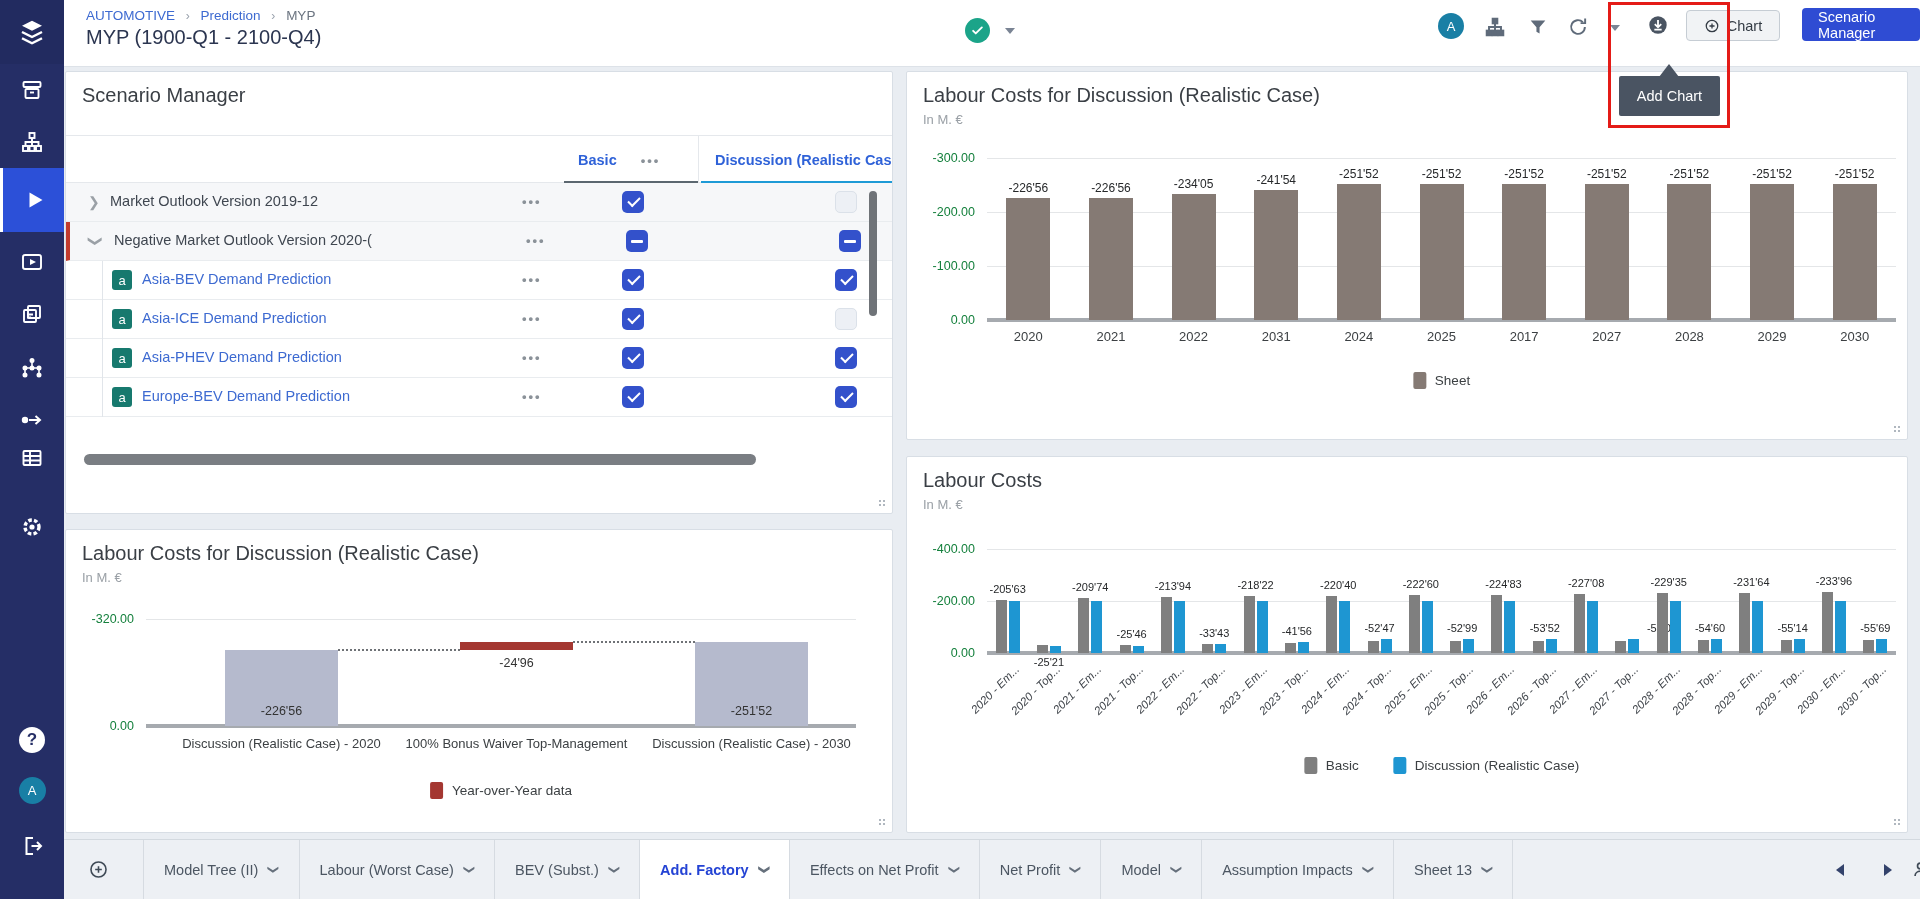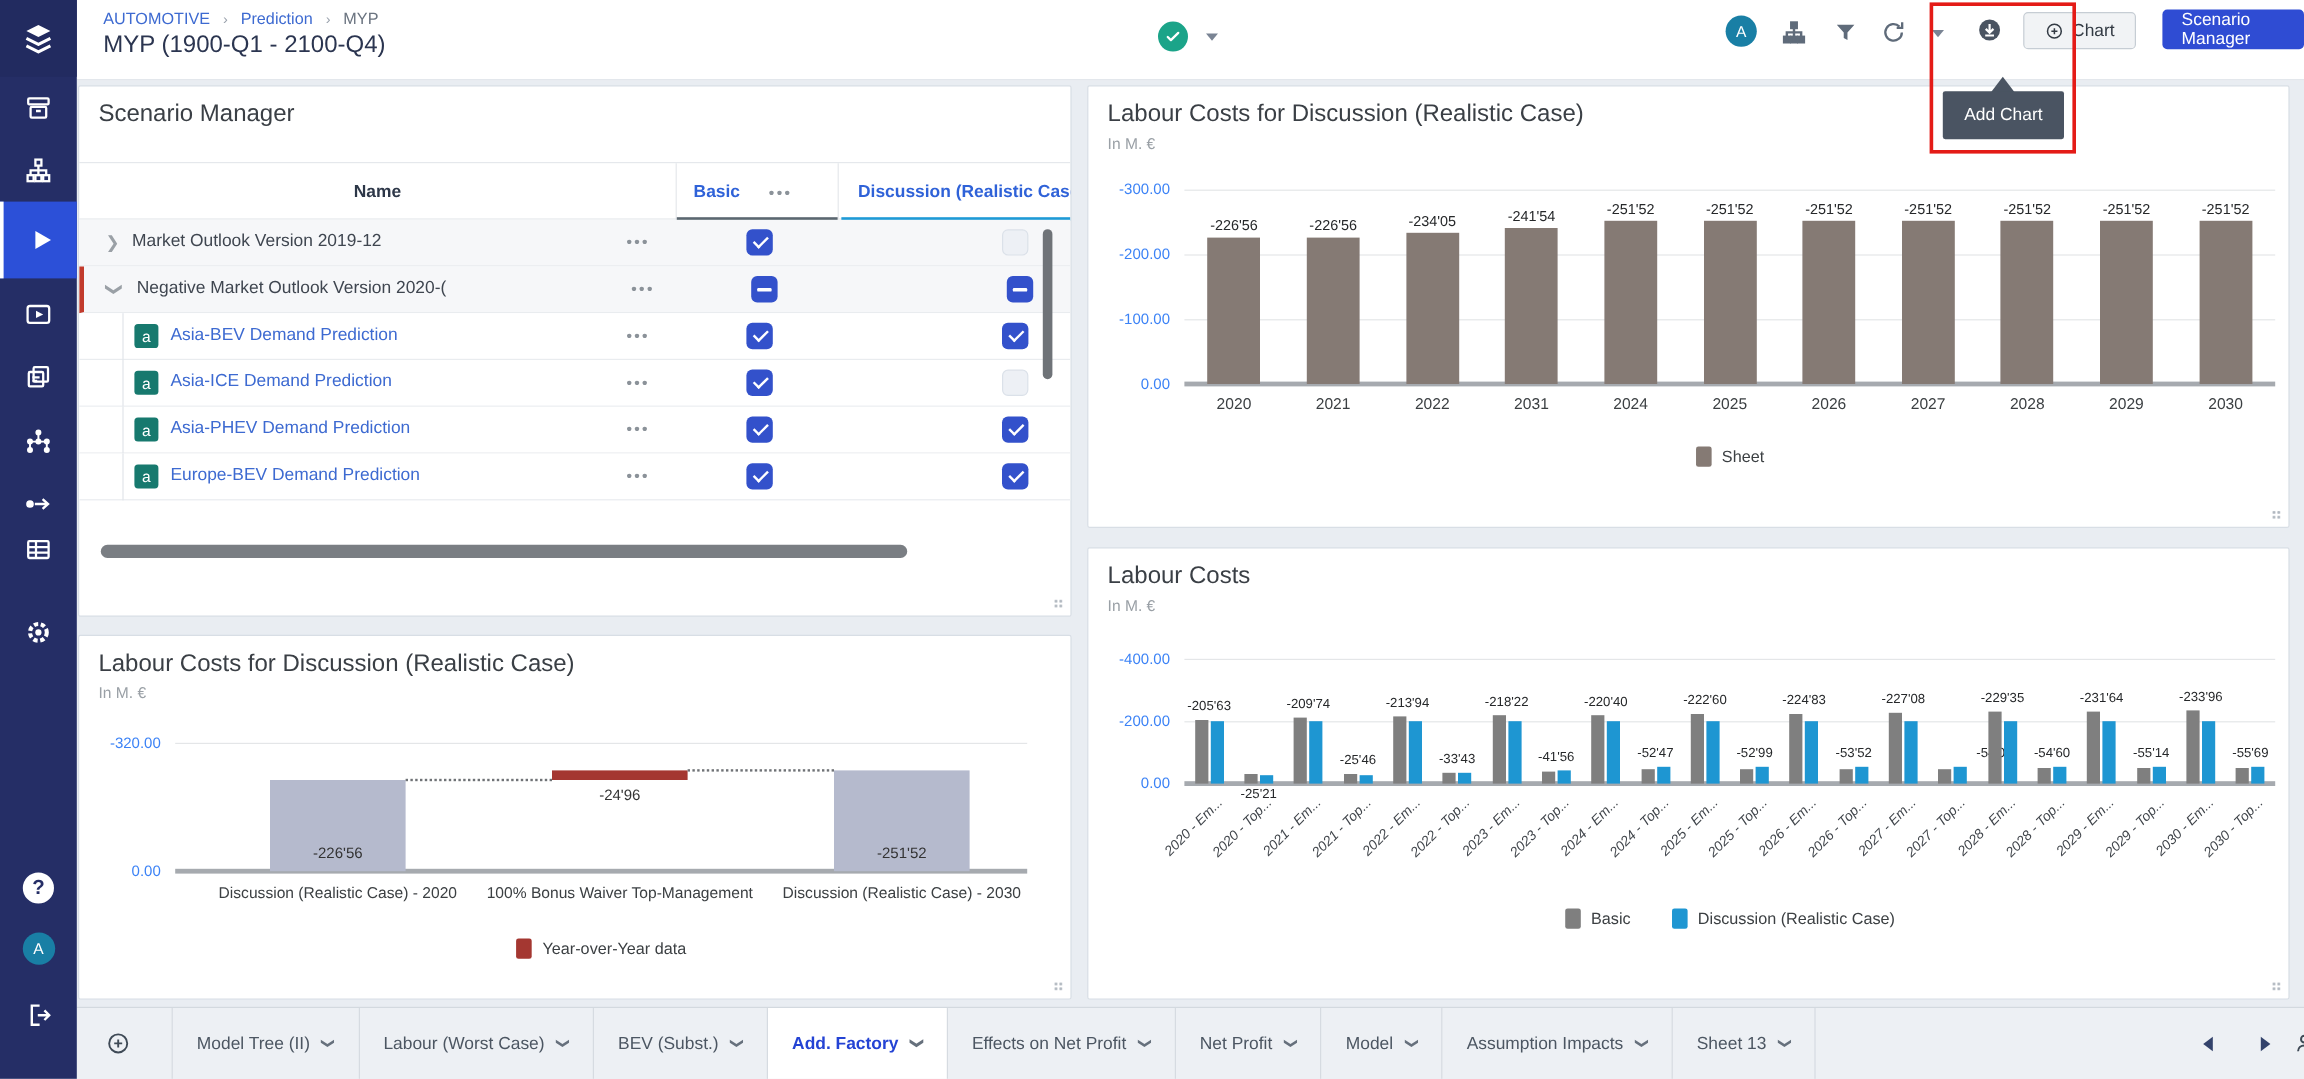--- a/index.html
+++ b/index.html
@@ -70,21 +70,21 @@
   .cb.checked, .cb.indeterminate { background:#3351cb; }
   .cb.unchecked { background:#edf0f5; border:1px solid #dbe1e9; }
   .cb.checked::after { content:""; position:absolute; left:5.5px; top:6px; width:10px; height:5px; border-left:2.6px solid #fff; border-bottom:2.6px solid #fff; transform:rotate(-45deg); }
   .cb.indeterminate::after { content:""; position:absolute; left:5px; top:9.5px; width:12px; height:3px; background:#fff; border-radius:1px; }
   #sc-vscroll { position:absolute; right:15px; top:119px; width:8px; height:125px; border-radius:4px; background:#6f7378; cursor:grab; }
   #sc-hscroll { position:absolute; left:18px; top:382px; width:672px; height:11px; border-radius:6px; background:#7a7e83; cursor:grab; }
 
   
   .grid { position:absolute; height:1px; background:#e4e6e8; }
   .grid.axis { height:4px; background:#a6aaaf; }
-  .tick { position:absolute; text-align:right; font-size:12.5px; color:#3b82f6; transform:translateY(-50%); }
+  .tick { position:absolute; text-align:right; font-size:12.5px; color:#15803d; transform:translateY(-50%); }
   .bar { position:absolute; }
   .vlabel { position:absolute; width:84px; text-align:center; font-size:12px; color:#26282a; white-space:nowrap; }
   .xlabel { position:absolute; text-align:center; font-size:13px; color:#3c4043; }
   .xlabel-rot { position:absolute; width:110px; text-align:right; font-size:11.5px; font-style:italic; color:#40454b; transform:rotate(-45deg); transform-origin:100% 0; white-space:nowrap; }
   .legend { position:absolute; display:flex; gap:34px; transform:translateX(-50%); align-items:center; }
   .legend-item { display:flex; align-items:center; gap:9px; font-size:13.5px; color:#3c4043; }
   .legend-swatch { width:13px; height:17px; border-radius:2px; }
   .wf-dotted { position:absolute; border-top:2px dotted #6f7276; }
   .wf-inlabel { position:absolute; width:113px; text-align:center; font-size:12.5px; color:#333; }
 
@@ -254,21 +254,20 @@
   <div id="btn-scenario-manager">Scenario Manager</div>
 </div>
 
 <div id="highlight-box"></div>
 <div id="tooltip-arrow"></div>
 <div id="add-chart-tooltip">Add Chart</div>
 
 <div class="panel" id="panel-scenario">
   <div class="panel-title">Scenario Manager</div>
   <div id="sc-head">
-    <div id="col-name-h">Name</div>
     <div id="col-basic-h">
       <span>Basic</span>
       <span class="dots">•••</span>
       <div class="col-underline" id="ul-basic"></div>
     </div>
     <div id="col-disc-h">
       <span>Discussion (Realistic Case)</span>
       <div class="col-underline" id="ul-disc"></div>
     </div>
   </div>
@@ -350,21 +349,21 @@
       <div class="vlabel" style="left: 327.227px; top: 100.568px;">-241'54</div>
       <div class="xlabel" style="left: 317.909px; width: 102.636px; top: 257px;">2031</div>
       <div class="bar" style="left: 429.864px; top: 112.179px; width: 44px; height: 135.821px; background: rgb(133, 122, 116);"></div>
       <div class="vlabel" style="left: 409.864px; top: 95.1792px;">-251'52</div>
       <div class="xlabel" style="left: 400.545px; width: 102.636px; top: 257px;">2024</div>
       <div class="bar" style="left: 512.5px; top: 112.179px; width: 44px; height: 135.821px; background: rgb(133, 122, 116);"></div>
       <div class="vlabel" style="left: 492.5px; top: 95.1792px;">-251'52</div>
       <div class="xlabel" style="left: 483.182px; width: 102.636px; top: 257px;">2025</div>
       <div class="bar" style="left: 595.136px; top: 112.179px; width: 44px; height: 135.821px; background: rgb(133, 122, 116);"></div>
       <div class="vlabel" style="left: 575.136px; top: 95.1792px;">-251'52</div>
-      <div class="xlabel" style="left: 565.818px; width: 102.636px; top: 257px;">2026</div>
+      <div class="xlabel" style="left: 565.818px; width: 102.636px; top: 257px;">2017</div>
       <div class="bar" style="left: 677.773px; top: 112.179px; width: 44px; height: 135.821px; background: rgb(133, 122, 116);"></div>
       <div class="vlabel" style="left: 657.773px; top: 95.1792px;">-251'52</div>
       <div class="xlabel" style="left: 648.455px; width: 102.636px; top: 257px;">2027</div>
       <div class="bar" style="left: 760.409px; top: 112.179px; width: 44px; height: 135.821px; background: rgb(133, 122, 116);"></div>
       <div class="vlabel" style="left: 740.409px; top: 95.1792px;">-251'52</div>
       <div class="xlabel" style="left: 731.091px; width: 102.636px; top: 257px;">2028</div>
       <div class="bar" style="left: 843.045px; top: 112.179px; width: 44px; height: 135.821px; background: rgb(133, 122, 116);"></div>
       <div class="vlabel" style="left: 823.045px; top: 95.1792px;">-251'52</div>
       <div class="xlabel" style="left: 813.727px; width: 102.636px; top: 257px;">2029</div>
       <div class="bar" style="left: 925.682px; top: 112.179px; width: 44px; height: 135.821px; background: rgb(133, 122, 116);"></div>

